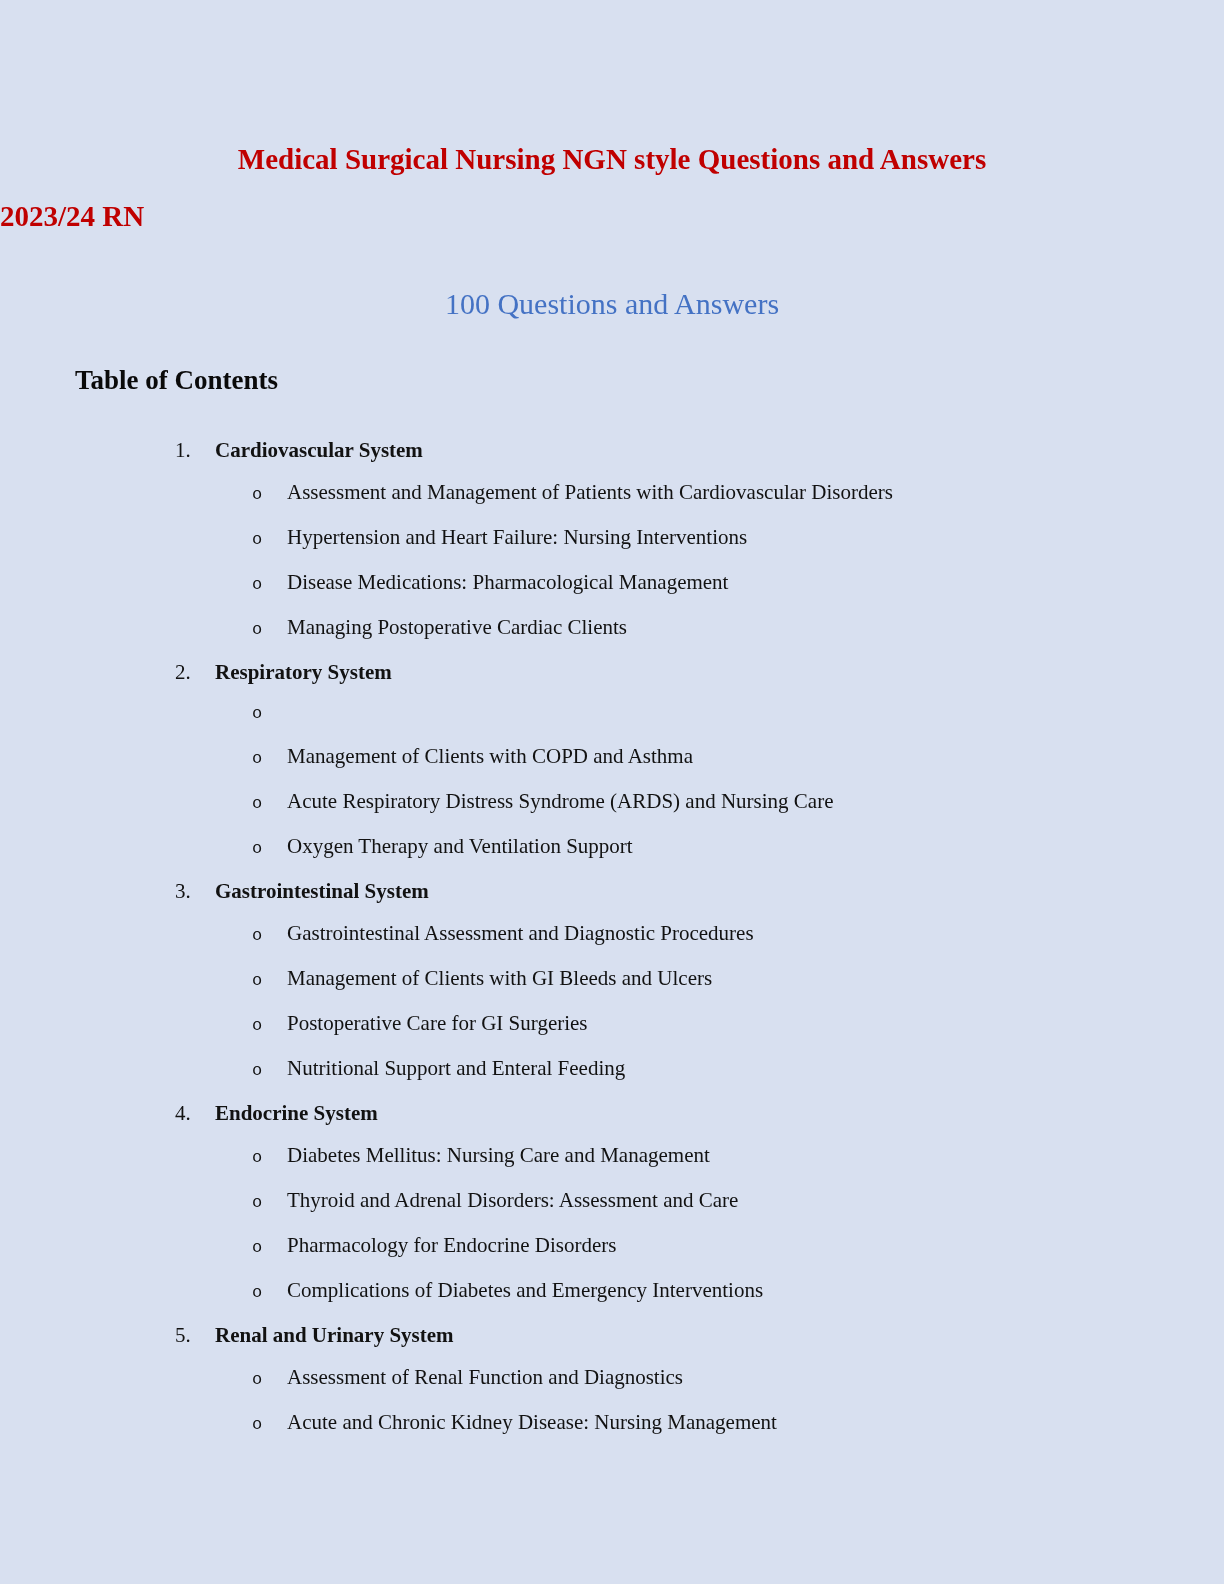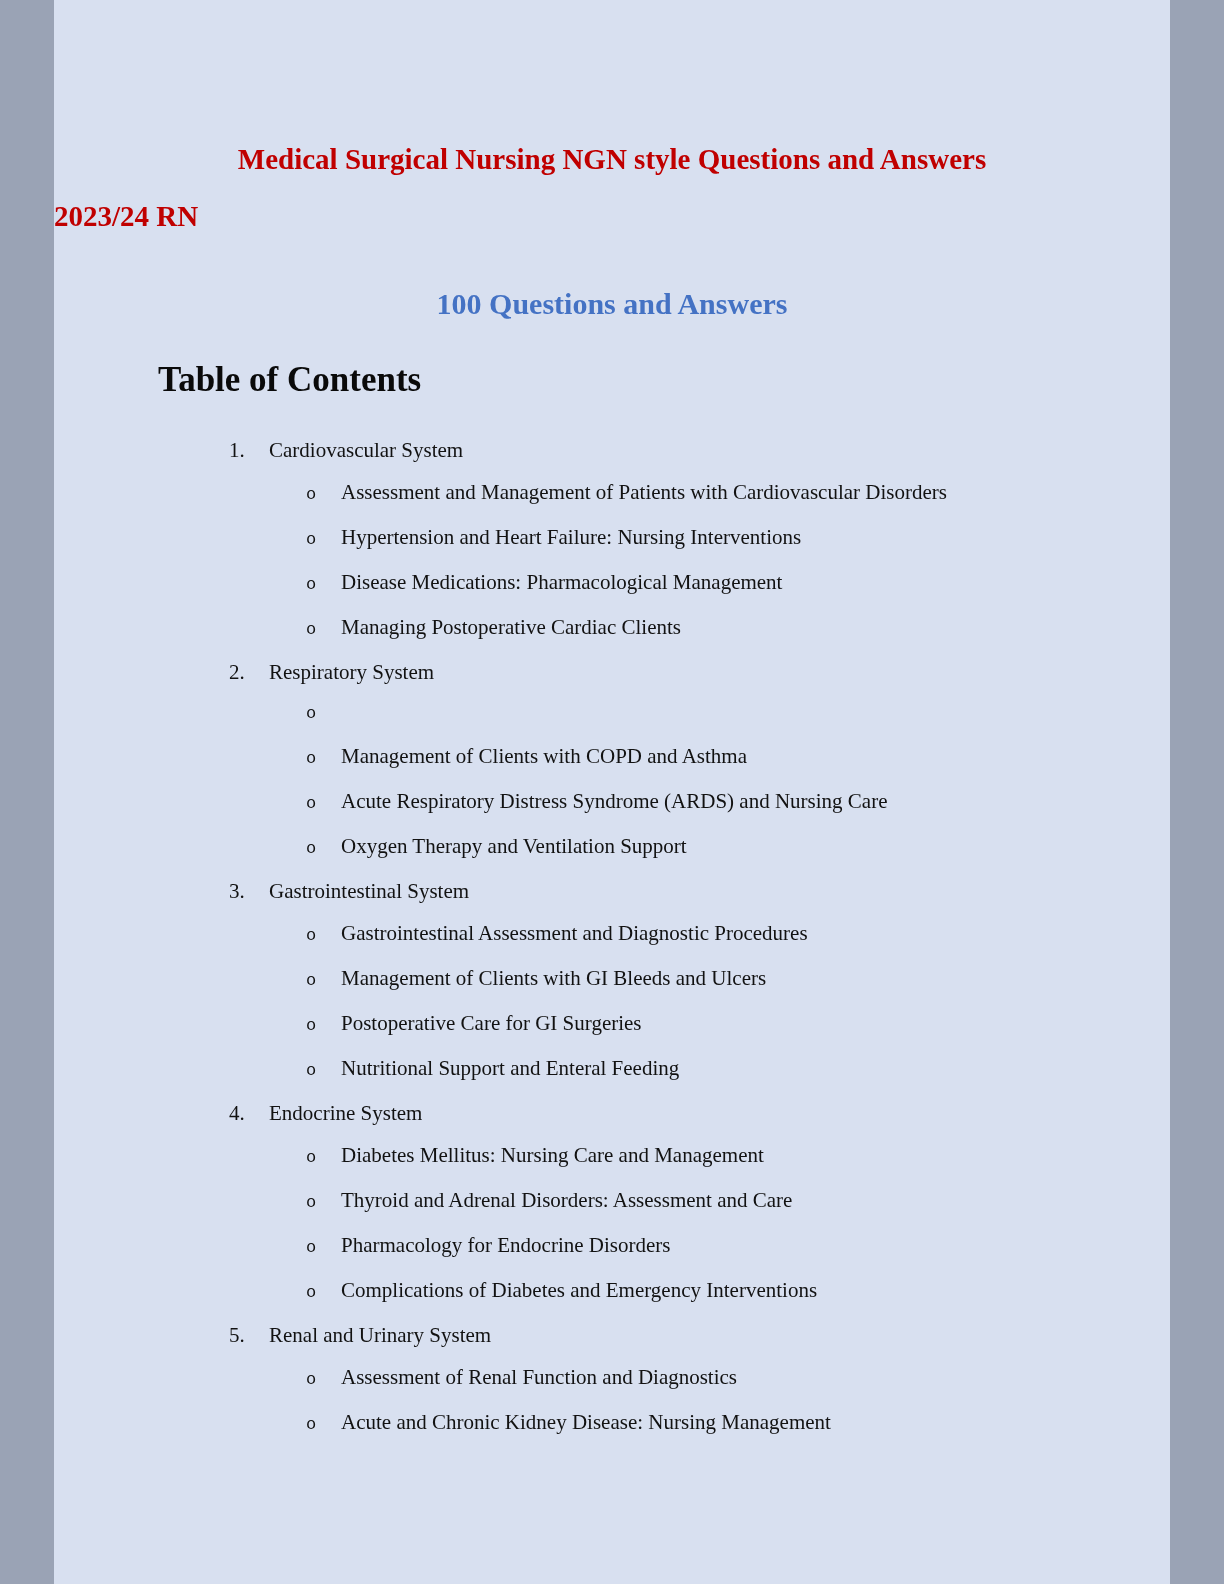--- a/index.html
+++ b/index.html
@@ -1,19 +1,19 @@
 <!DOCTYPE html>
 <html><head>
 <meta charset="utf-8">
 <style>
   html, body { margin: 0; padding: 0; }
   body { background: #9aa3b5; }
   .page {
     position: relative;
-    width: 1116px;
+    width: 1224px;
     height: 1584px;
     margin: 0 auto;
     background: #D8E0F0;
     font-family: "Liberation Serif", "DejaVu Serif", serif;
     color: #121212;
     overflow: hidden;
   }
   .title-line1 {
     margin: 140px 0 0 0;
     text-align: center;
@@ -28,45 +28,45 @@
     font-size: 29px;
     line-height: 38px;
     font-weight: bold;
     color: #C00000;
   }
   .subtitle {
     margin: 50px 0 0 0;
     text-align: center;
     font-size: 30px;
     line-height: 38px;
-    font-weight: bold;
+    font-weight: normal;
     color: #4472C4;
   }
   .toc-heading {
     margin: 40px 0 12px 0;
-    padding-left: 104px;
-    font-size: 35px;
+    padding-left: 75px;
+    font-size: 27px;
     line-height: 34px;
     font-weight: bold;
     color: #0a0a0a;
   }
   .toc { margin-top: 32px; }
   .sec-row {
     display: flex;
     align-items: baseline;
     padding-left: 175px;
     line-height: 42px;
     font-size: 21px;
   }
   .sec-num {
     width: 40px;
     flex: 0 0 40px;
     font-weight: normal;
   }
-  .sec-title { font-weight: normal; text-align: center; }
+  .sec-title { font-weight: bold; text-align: center; }
   .sub-row {
     display: flex;
     align-items: baseline;
     padding-left: 252px;
     line-height: 42px;
     font-size: 21px;
   }
   .sub-bullet {
     width: 35px;
     flex: 0 0 35px;

